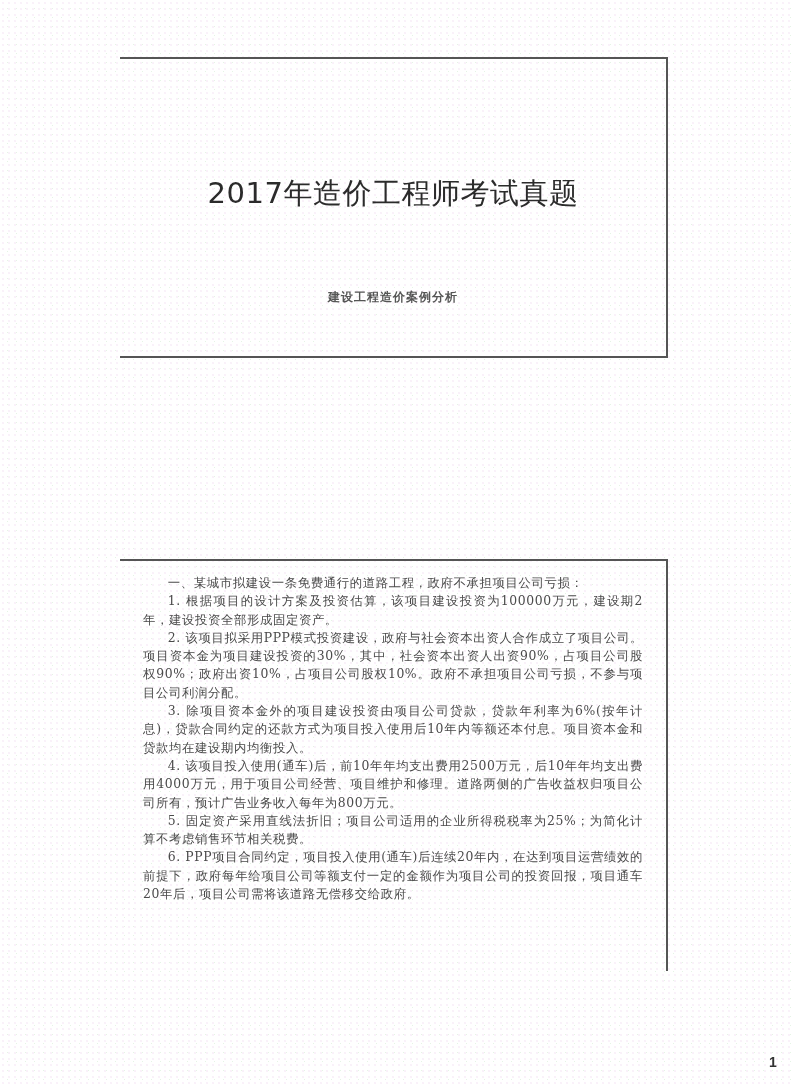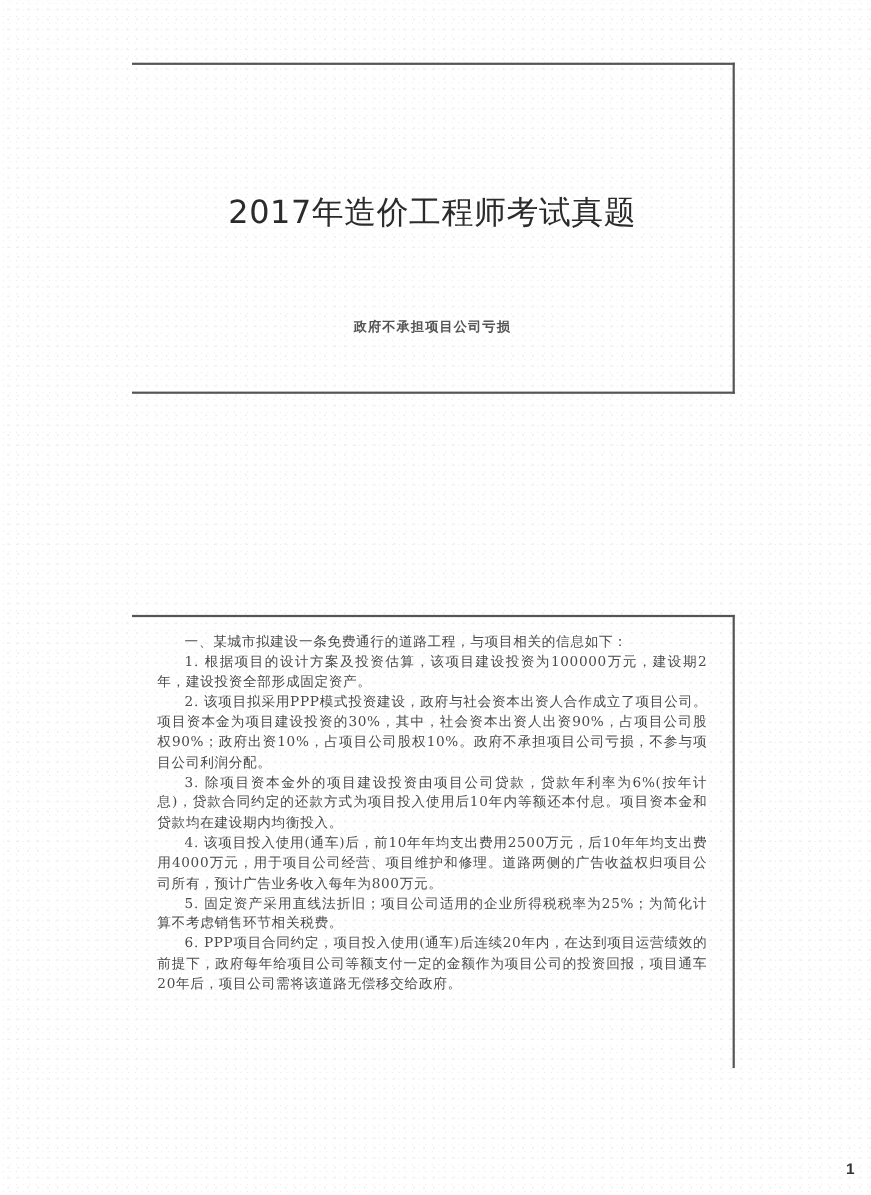--- a/index.html
+++ b/index.html
@@ -86,26 +86,26 @@
     font-size: 14px;
     font-weight: bold;
     color: #333;
   }
 </style>
 </head>
 <body>
 
 <div class="slide slide-1">
   <div class="slide-title">2017年造价工程师考试真题</div>
-  <div class="slide-subtitle">政府不承担项目公司亏损</div>
+  <div class="slide-subtitle">建设工程造价案例分析</div>
 </div>
 
 <div class="slide slide-2">
   <div class="body-text">
-    <p>一、某城市拟建设一条免费通行的道路工程，与项目相关的信息如下：</p>
+    <p>一、某城市拟建设一条免费通行的道路工程，政府不承担项目公司亏损：</p>
     <p>1. 根据项目的设计方案及投资估算，该项目建设投资为100000万元，建设期2年，建设投资全部形成固定资产。</p>
     <p>2. 该项目拟采用PPP模式投资建设，政府与社会资本出资人合作成立了项目公司。项目资本金为项目建设投资的30%，其中，社会资本出资人出资90%，占项目公司股权90%；政府出资10%，占项目公司股权10%。政府不承担项目公司亏损，不参与项目公司利润分配。</p>
     <p>3. 除项目资本金外的项目建设投资由项目公司贷款，贷款年利率为6%(按年计息)，贷款合同约定的还款方式为项目投入使用后10年内等额还本付息。项目资本金和贷款均在建设期内均衡投入。</p>
     <p>4. 该项目投入使用(通车)后，前10年年均支出费用2500万元，后10年年均支出费用4000万元，用于项目公司经营、项目维护和修理。道路两侧的广告收益权归项目公司所有，预计广告业务收入每年为800万元。</p>
     <p>5. 固定资产采用直线法折旧；项目公司适用的企业所得税税率为25%；为简化计算不考虑销售环节相关税费。</p>
     <p>6. PPP项目合同约定，项目投入使用(通车)后连续20年内，在达到项目运营绩效的前提下，政府每年给项目公司等额支付一定的金额作为项目公司的投资回报，项目通车20年后，项目公司需将该道路无偿移交给政府。</p>
   </div>
 </div>
 
 <div class="page-number">1</div>

